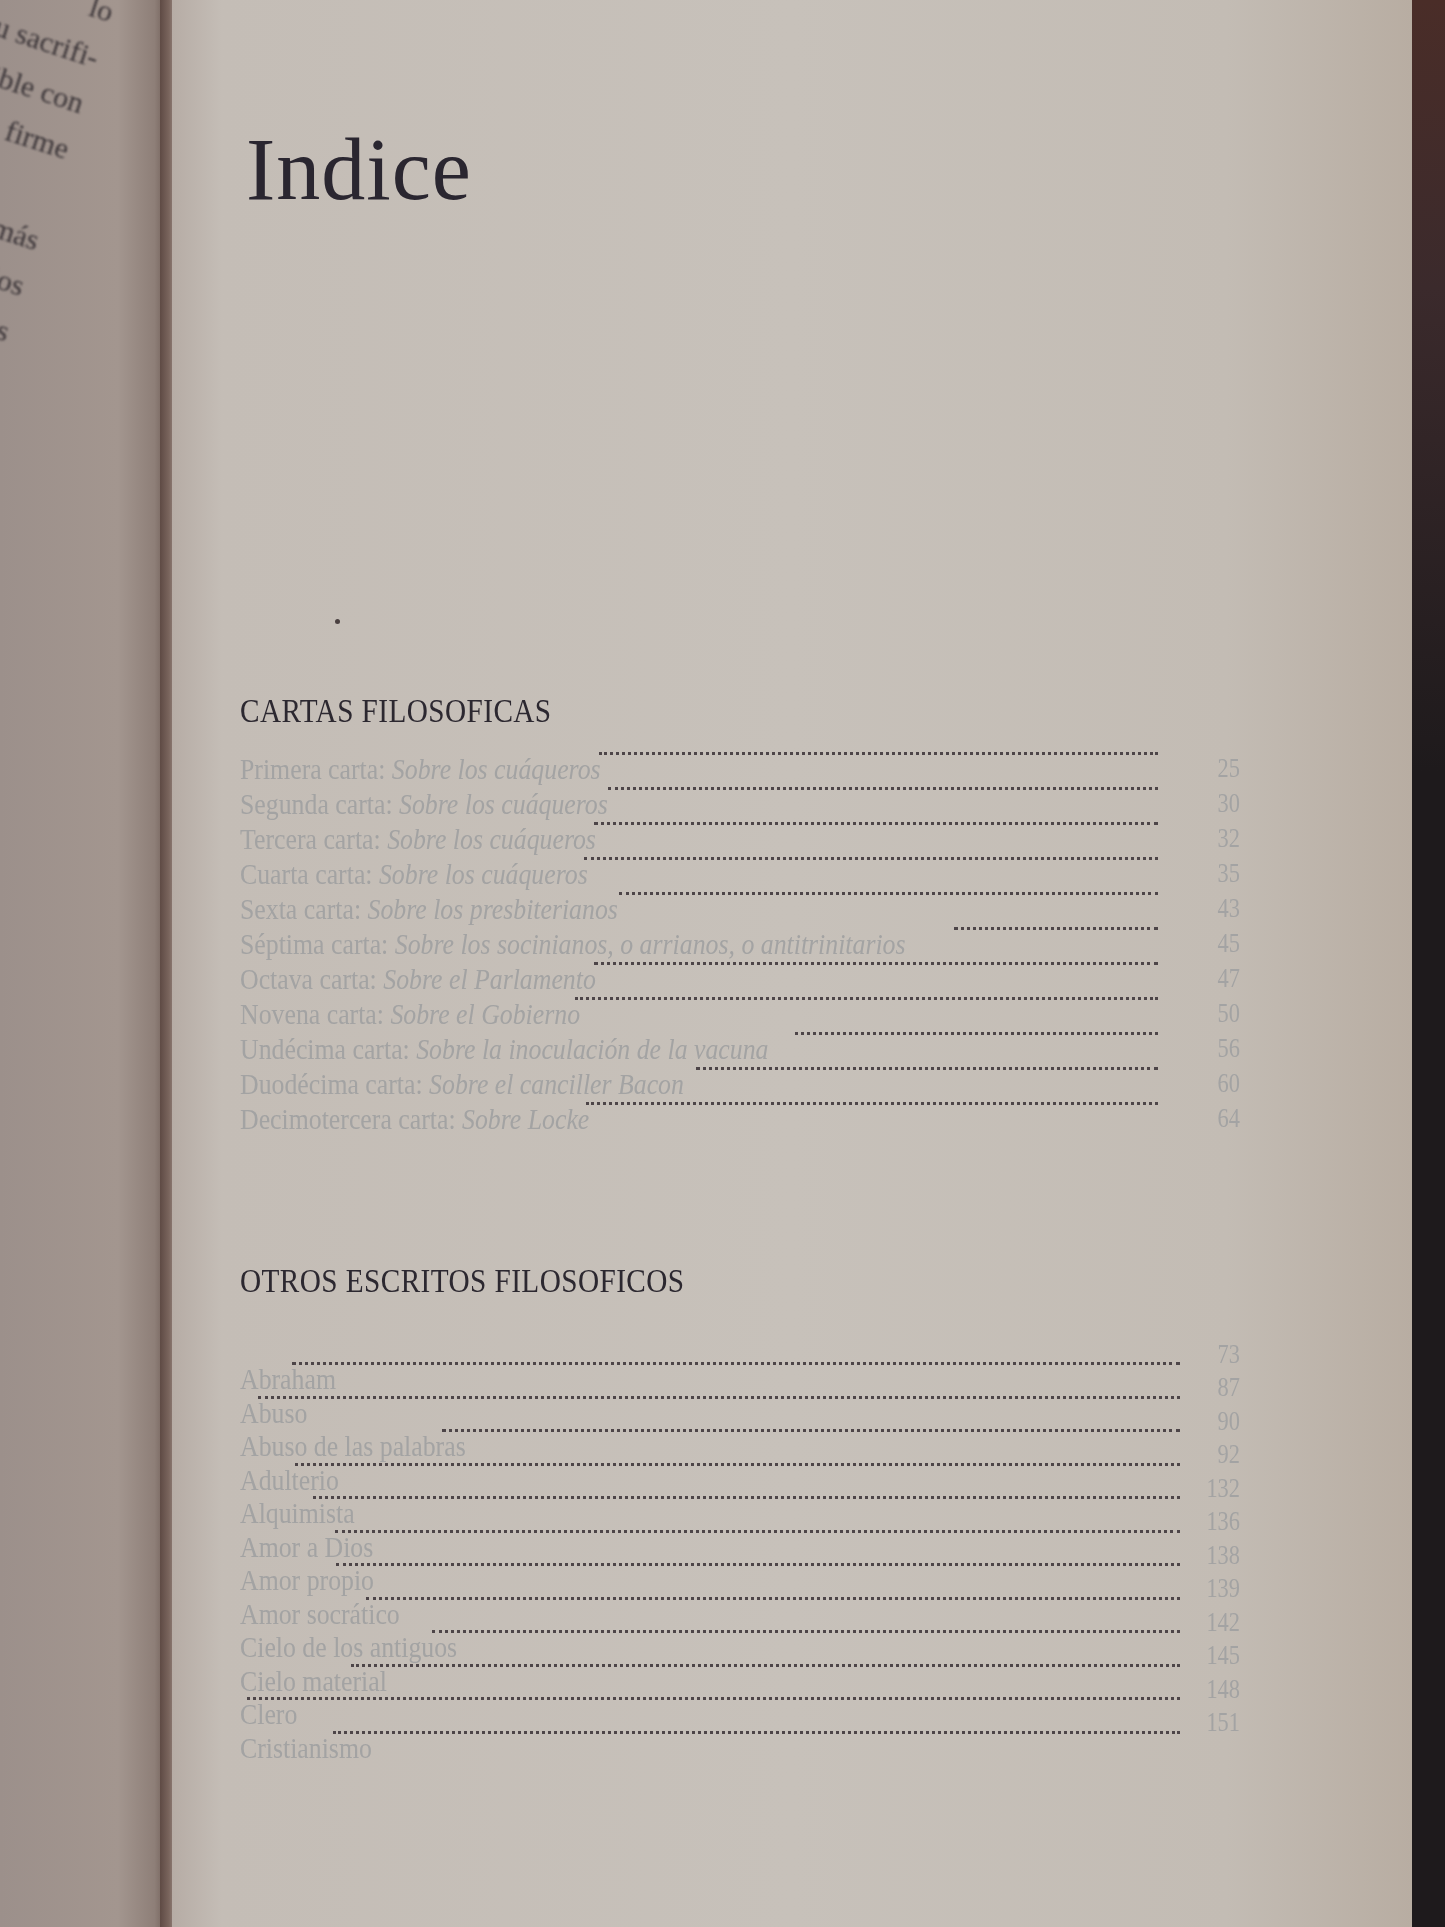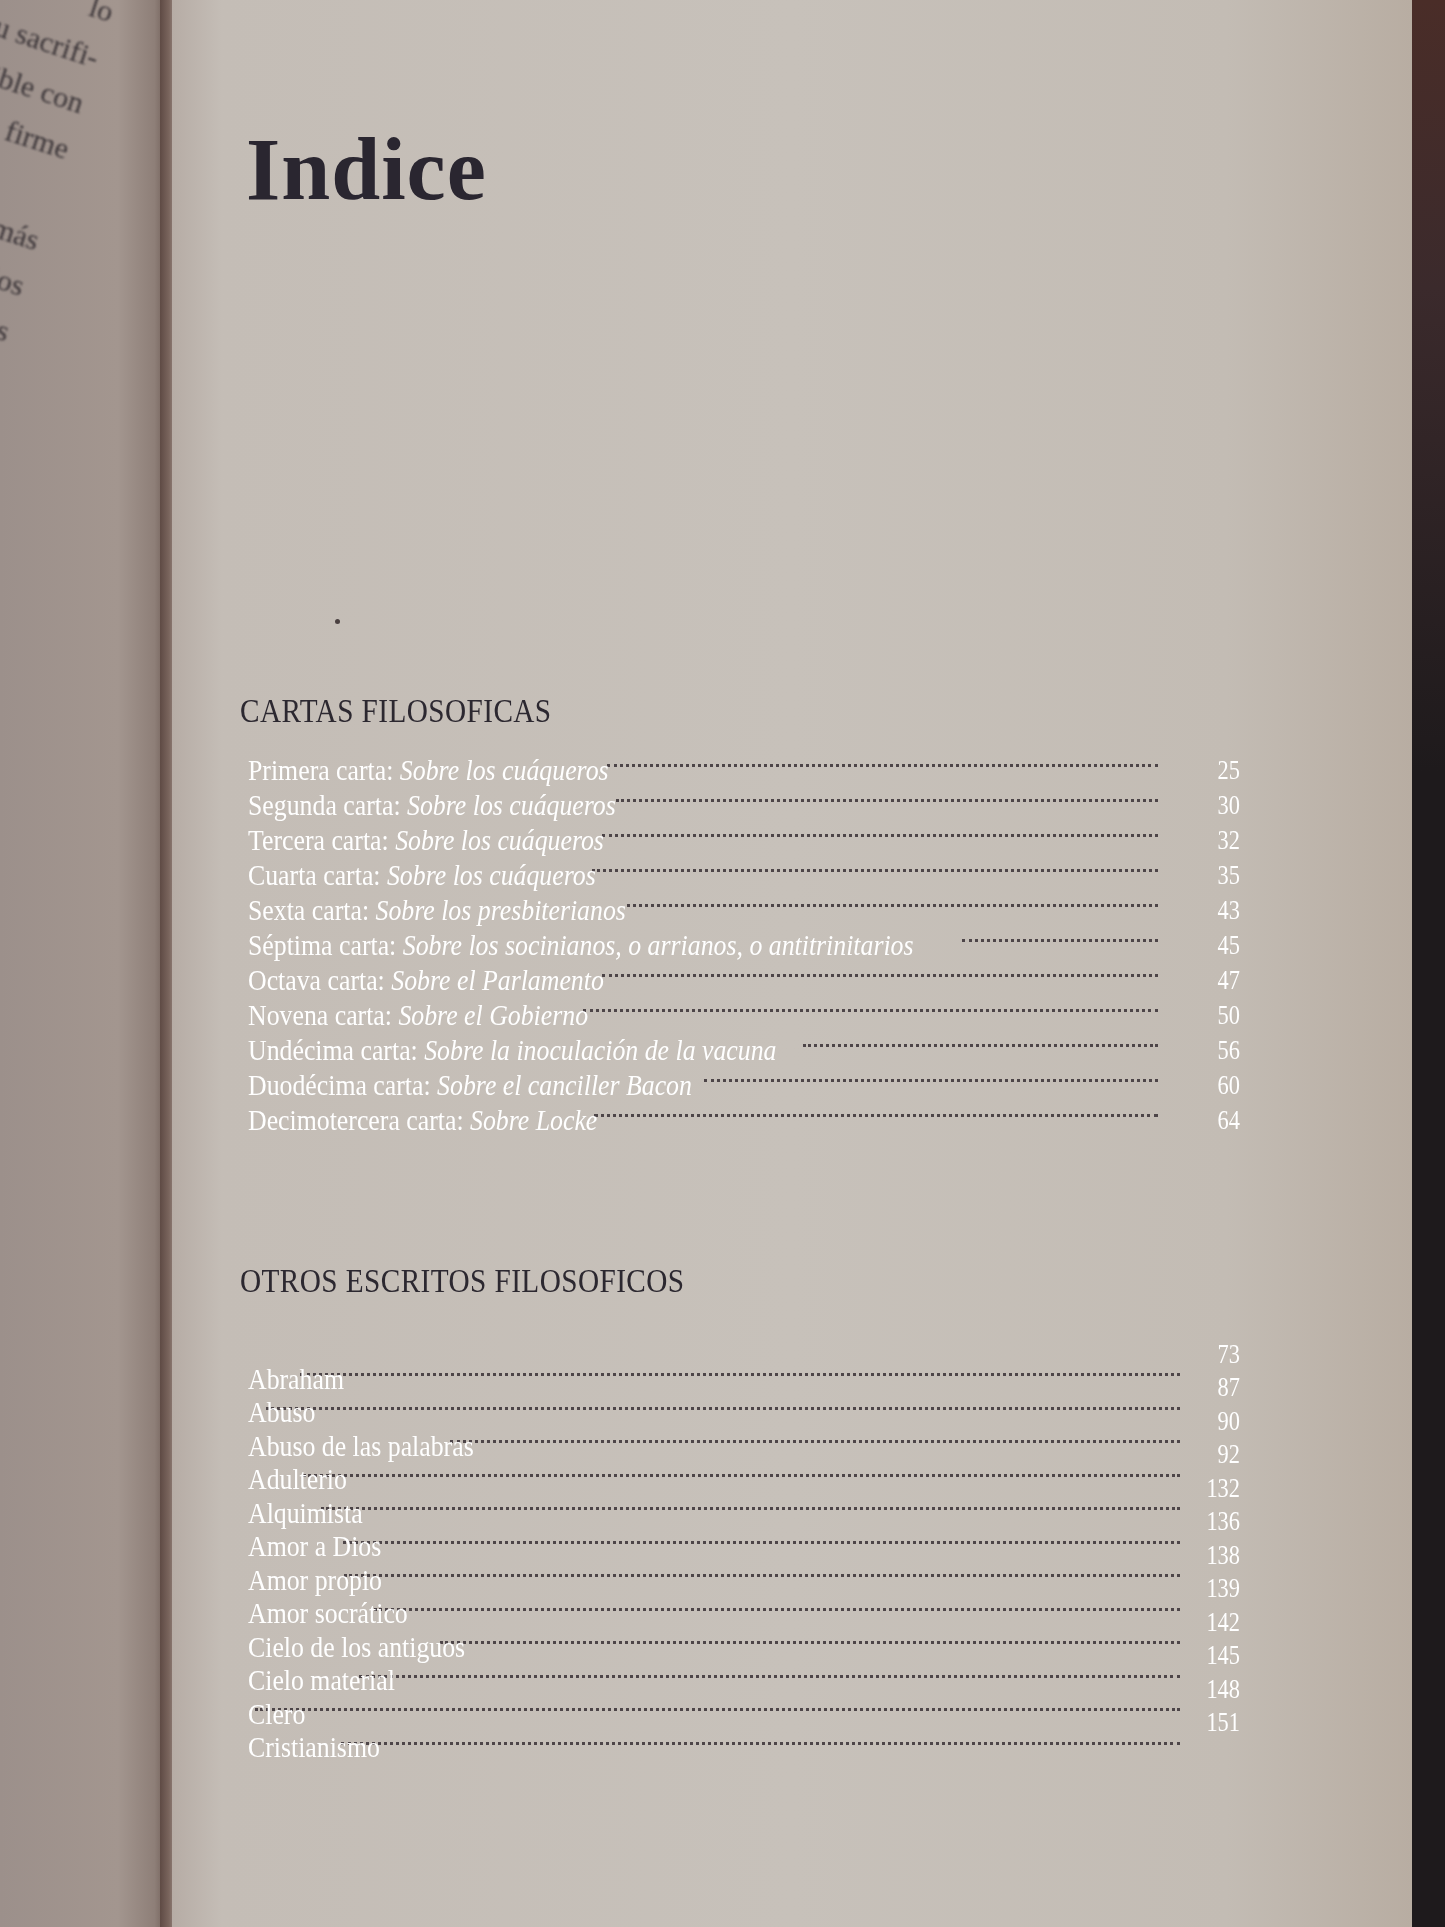--- a/index.html
+++ b/index.html
@@ -31,35 +31,35 @@
   .page-edge {
     position: absolute; left: 1392px; top: 0; width: 53px; height: 1927px;
     background: linear-gradient(180deg, #4a2d28 0%, #3b2a2c 15%, #1e1a1c 40%);
   }
   .page-edge-strip {
     position: absolute; left: 1380px; top: 1500px; width: 18px; height: 330px;
     background: #a58f80;
   }
   .title {
     position: absolute; left: 246px; top: 60px;
-    font-size: 88px; color: #2a2630; font-weight: bold; letter-spacing: 1px;
+    font-size: 88px; color: #2a2630; font-weight: normal; letter-spacing: 1px;
   }
   .speck {
     position: absolute; left: 335px; top: 619px; width: 5px; height: 5px;
     border-radius: 50%; background: #4a4040;
   }
   .section-heading {
     position: absolute; left: 240px;
     font-size: 34px; color: #2c2830; letter-spacing: 0.5px;
     transform: scaleX(0.86); transform-origin: left;
   }
   .toc-list { position: absolute; left: 240px; width: 1000px; }
   .toc-row {
-    position: relative; height: 35px; display: flex; align-items: center;
-    font-size: 30px; color: #ffffff; margin-left: 8px;
+    position: relative; height: 35px; display: flex; align-items: flex-start;
+    font-size: 30px; color: #a3a3a3;
   }
   .toc-row .label { white-space: nowrap; transform: scaleX(0.86); transform-origin: left bottom; display: inline-block; }
   .toc-row .label em { font-style: italic; }
   .toc-row .dots {
     flex: 1; border-bottom: 3px dotted #4d4548; margin: 0 12px 8px -60px; height: 0;
   }
   .toc-row .page {
     width: 70px; text-align: right; font-size: 28px;
     transform: scaleX(0.8); transform-origin: right bottom;
   }

